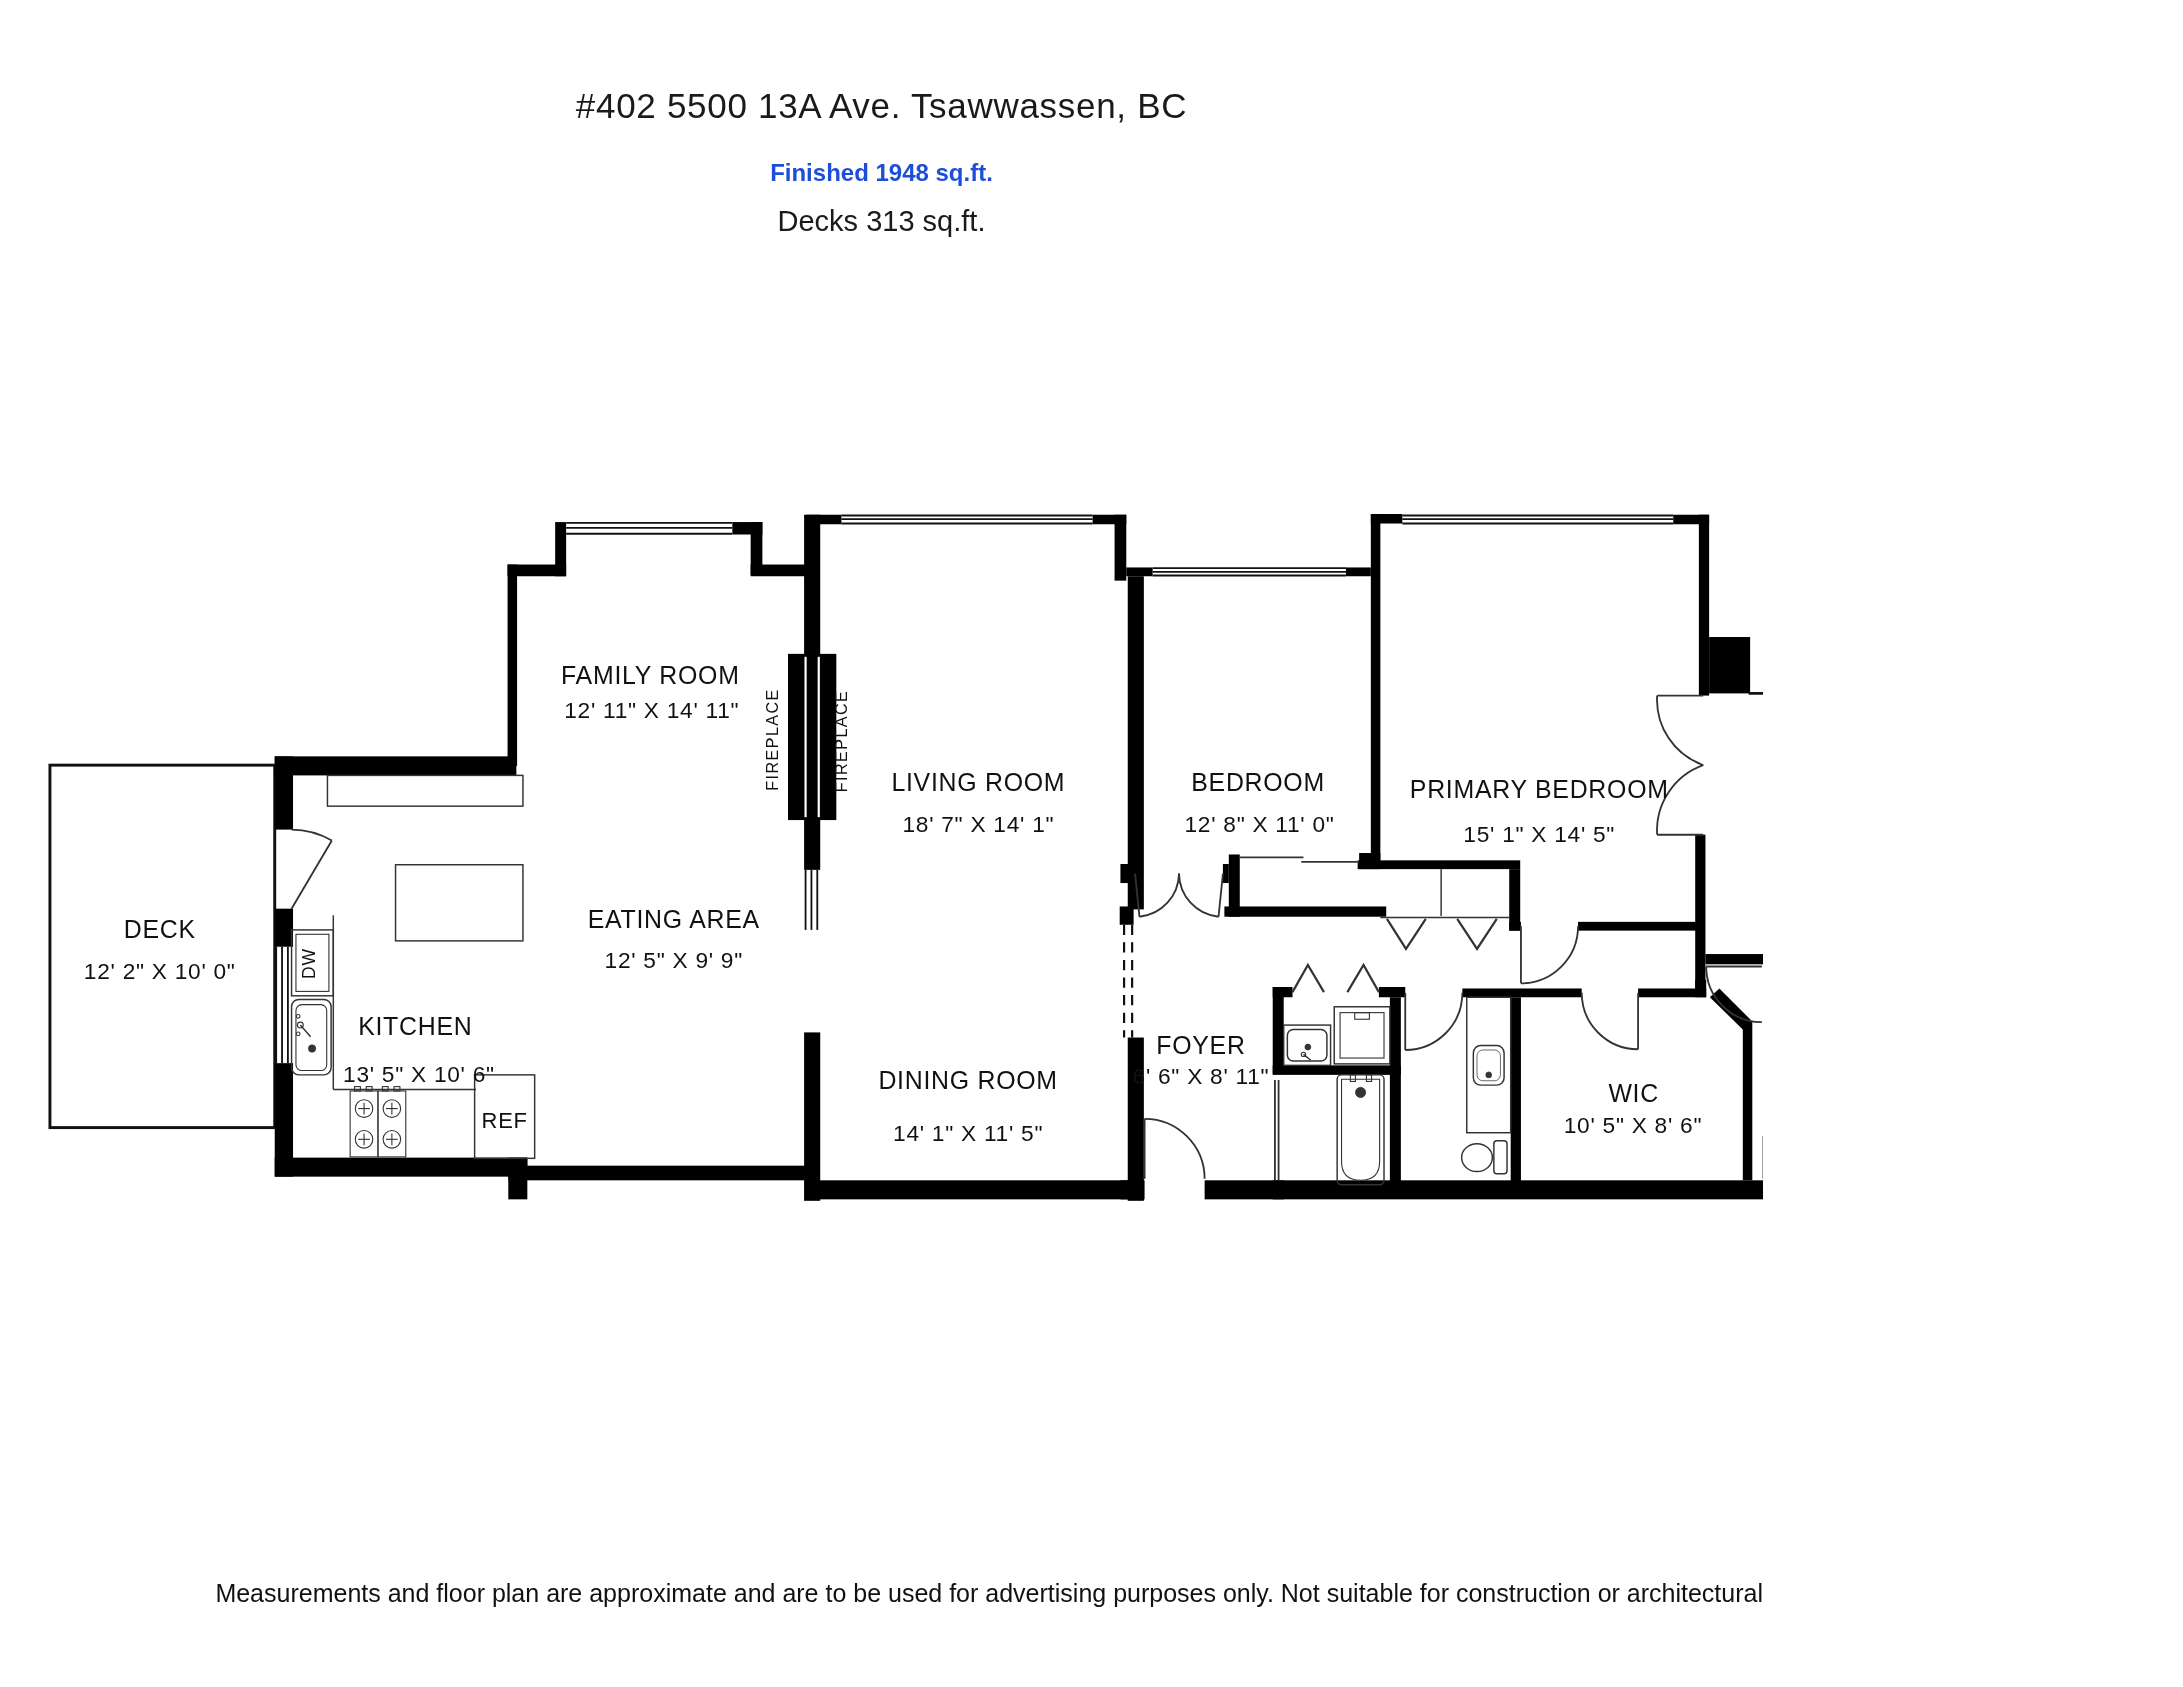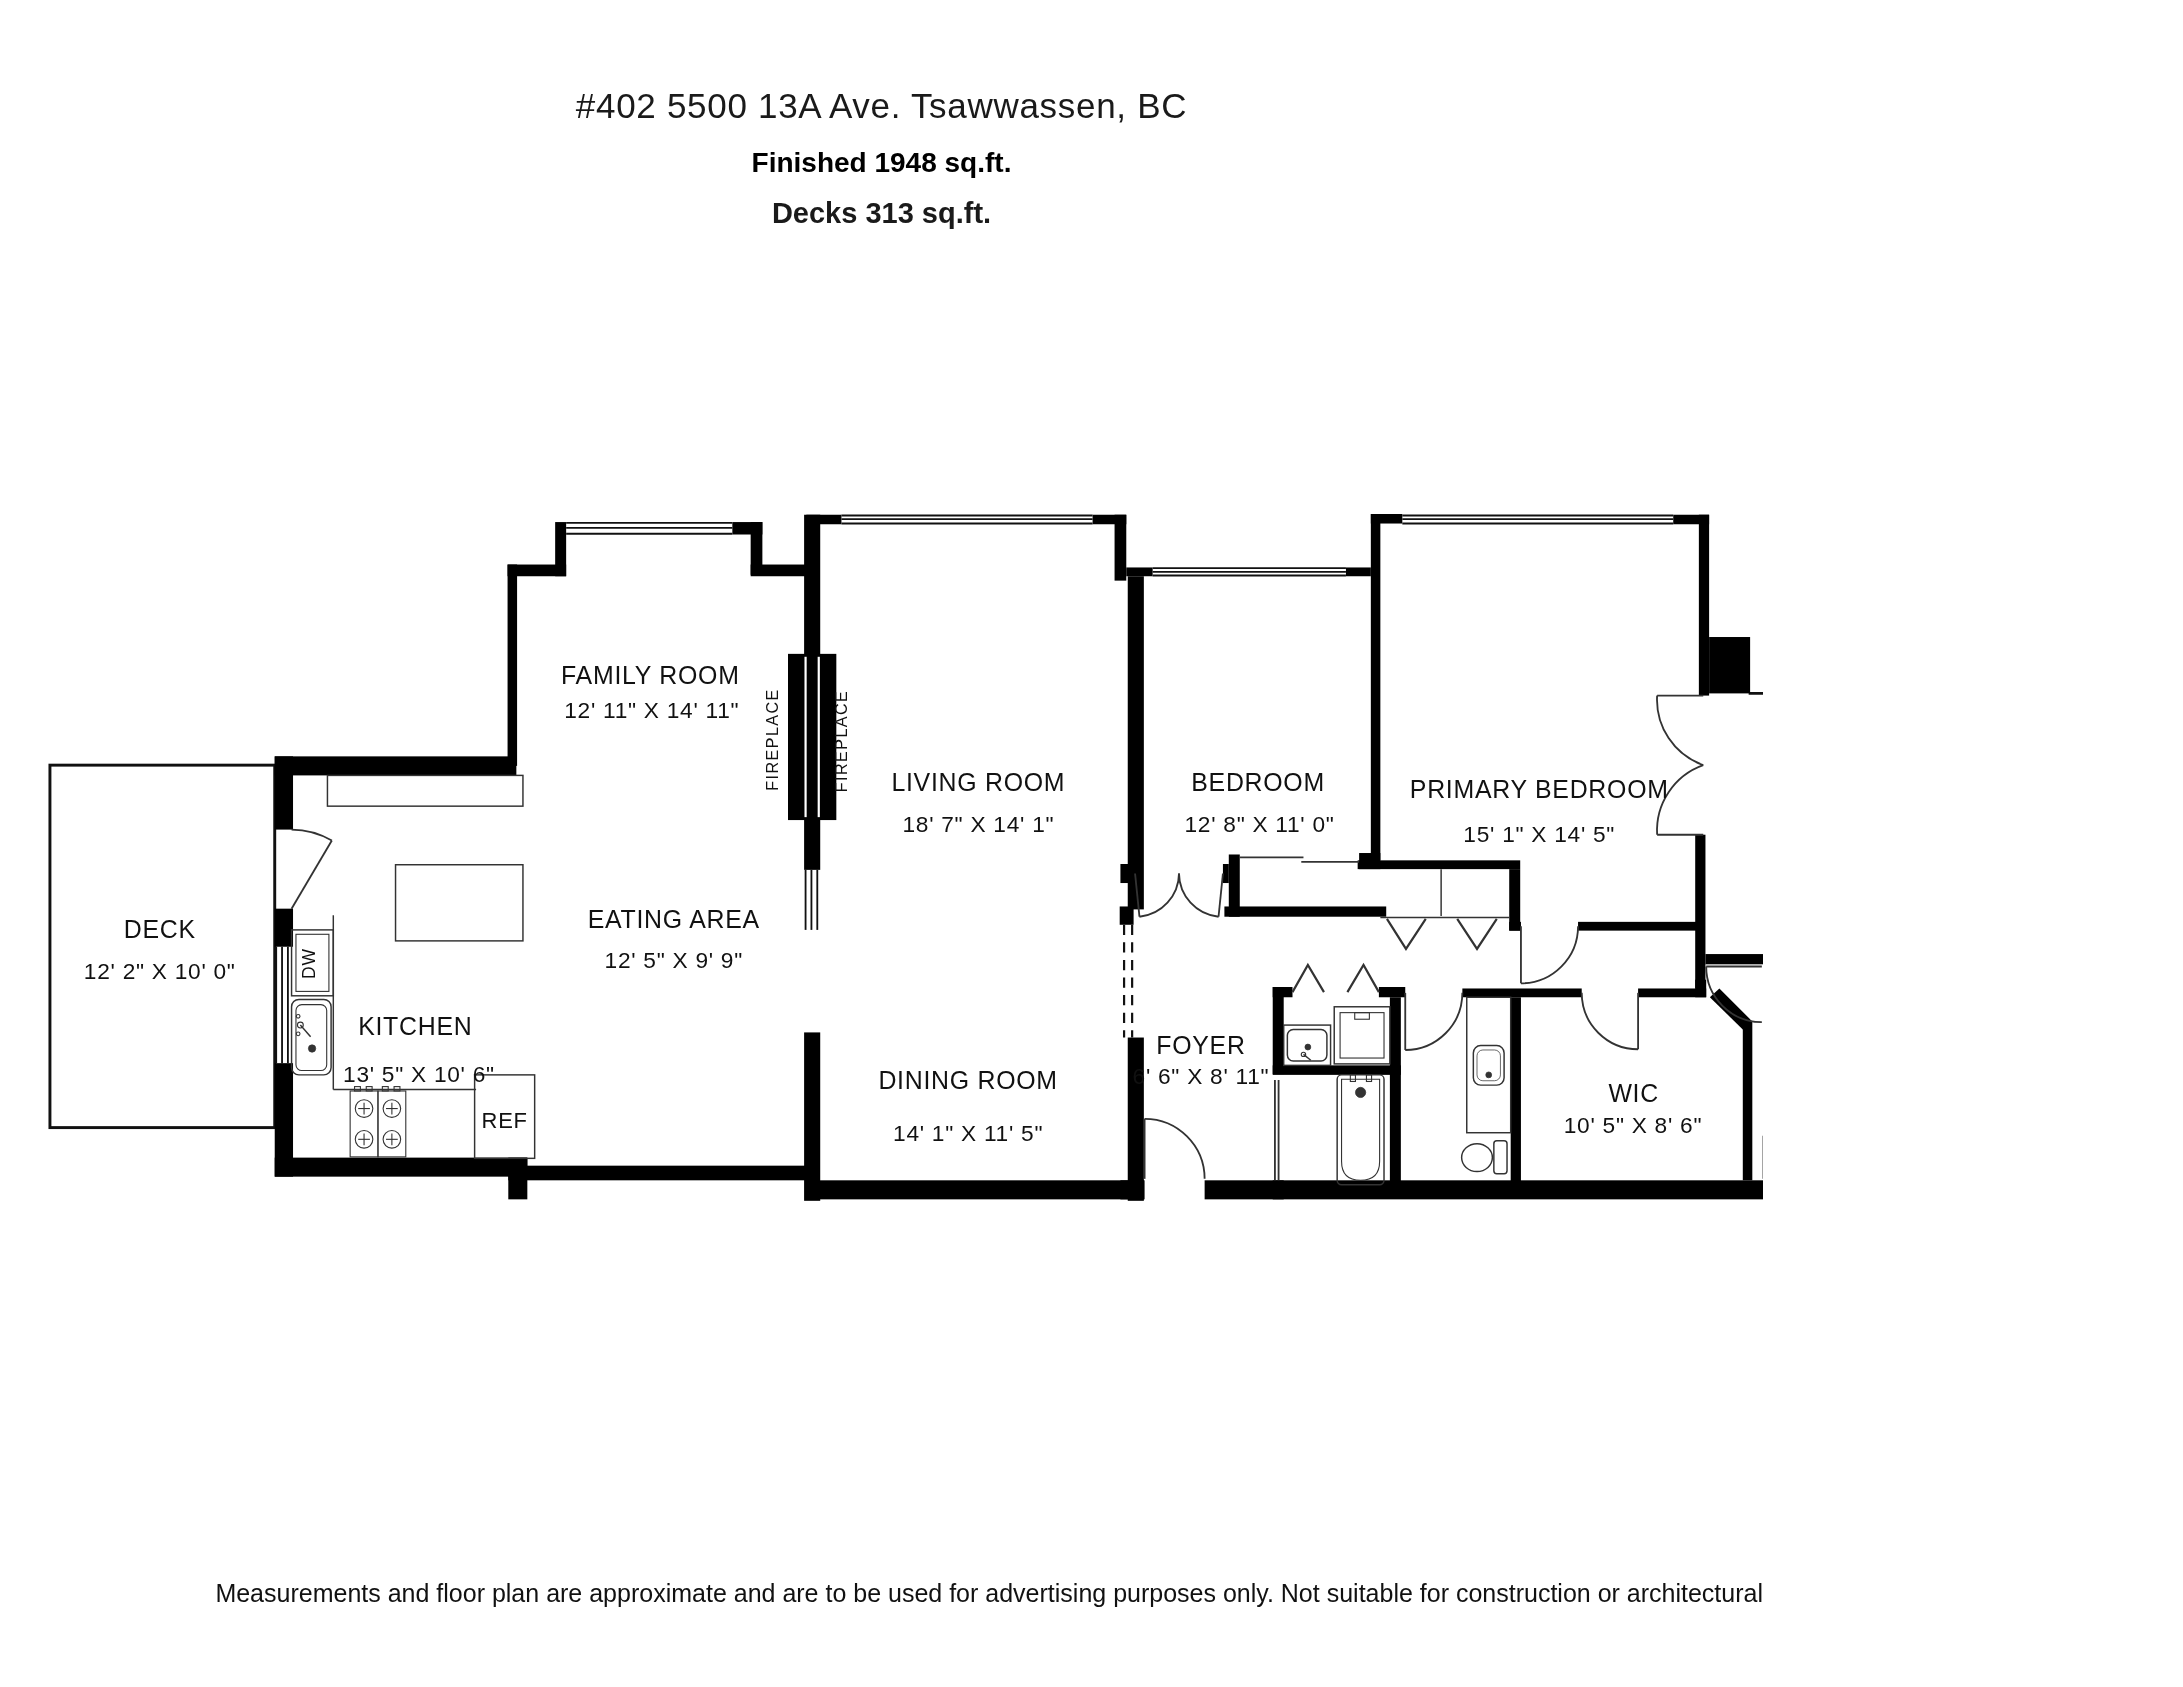--- a/index.html
+++ b/index.html
@@ -1,21 +1,21 @@
 <!DOCTYPE html>
 <html style="font-size:11.7px"><head>
 <meta charset="utf-8">
 <style>
   html,body{margin:0;padding:0;background:#fff;}
   .page{position:relative;width:1763px;height:1687px;background:#fff;
         font-family:"Liberation Sans",sans-serif;color:#111;overflow:hidden;}
   .titleblock{position:absolute;top:86px;left:0;width:100%;text-align:center;}
   .addr{font-size:35px;font-weight:400;letter-spacing:0.7px;color:#1a1a1a;}
-  .finished{font-size:28px;font-weight:700;margin-top:21px;color:#000000;}
-  .decks{font-size:29px;font-weight:700;margin-top:17.6px;color:#1a1a1a;}
+  .finished{font-size:24px;font-weight:700;margin-top:33px;color:#1d4ed8;}
+  .decks{font-size:29px;font-weight:400;margin-top:17.6px;color:#1a1a1a;}
   .disclaimer{position:absolute;top:1576px;left:0;width:100%;text-align:right;
               font-size:25px;line-height:35px;color:#111;}
   svg text{fill:#111;}
   .rname{font-size:34px;letter-spacing:1px;}
   .rdims{font-size:31px;letter-spacing:1px;}
   .tiny{font-size:24px;letter-spacing:1px;}
   .reflbl{font-size:30px;letter-spacing:1px;}
   .fplbl{font-size:22px;letter-spacing:2px;}
 </style>
 </head>

